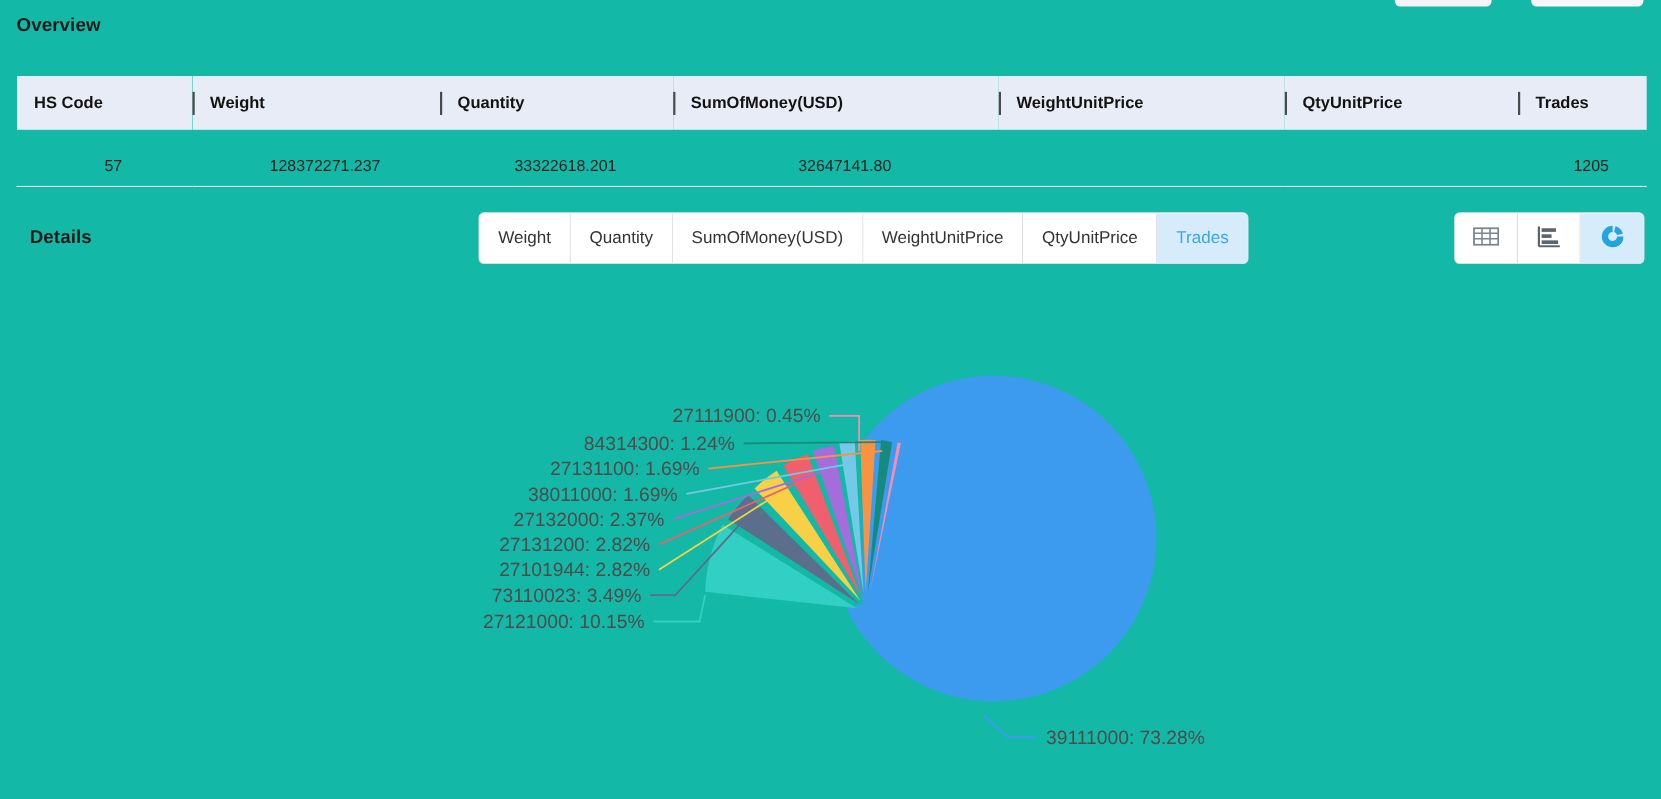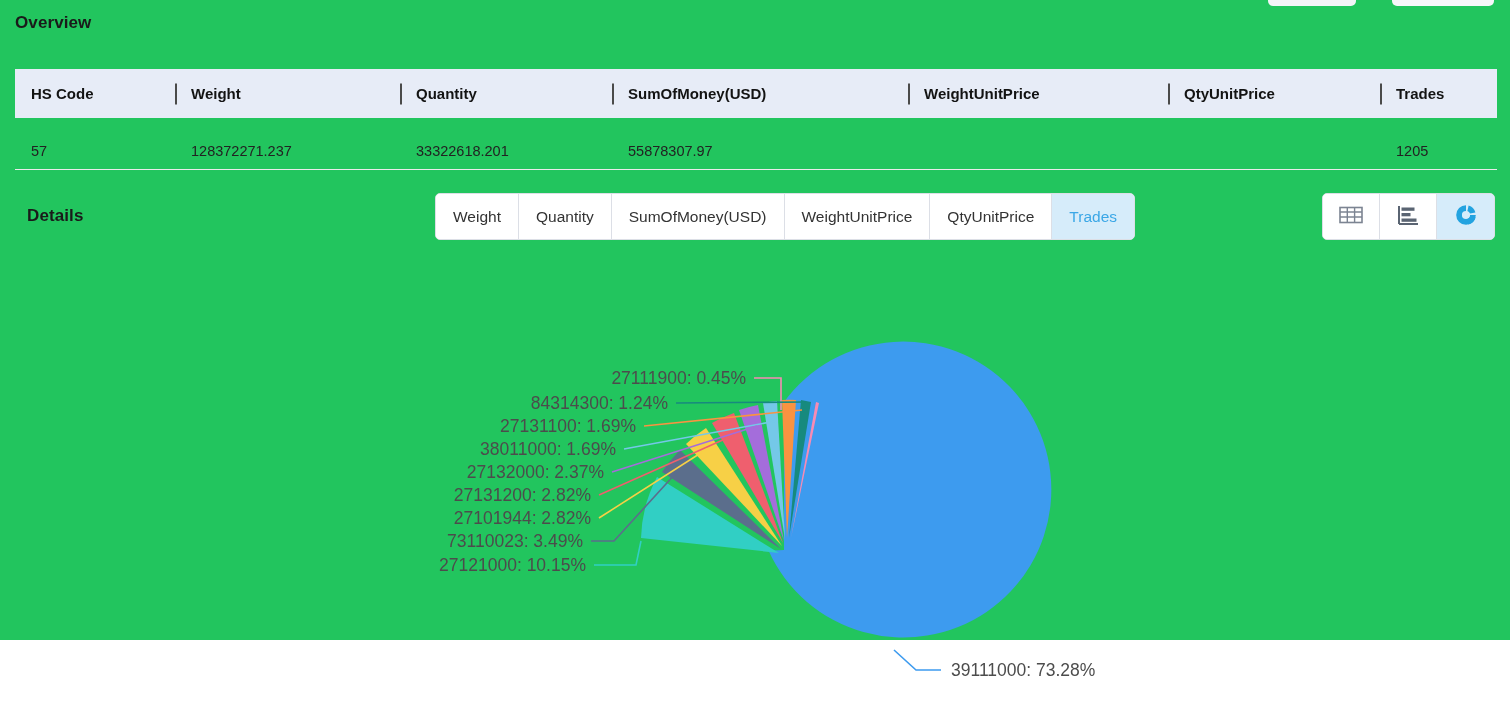--- a/index.html
+++ b/index.html
@@ -4,21 +4,21 @@
 <style>
   * { box-sizing: border-box; }
   html, body {
     margin: 0; padding: 0;
     width: 1510px; height: 726px;
     background: #ffffff;
     font-family: "Liberation Sans", sans-serif;
     overflow: hidden;
   }
 
-  .page { position: relative; width: 1510px; height: 640px; background:#22c55e; }
+  .page { position: relative; width: 1510px; height: 726px; background:#14b8a6; }
 
   
   .ghost-card {
     position: absolute; top: -14px; height: 20px;
     background: #f4f4f8; border-radius: 5px;
   }
   .ghost-card.a { left: 1268px; width: 88px; }
   .ghost-card.b { left: 1392px; width: 102px; background:#f7f7fa; }
 
   
@@ -57,20 +57,21 @@
     background: #4a4a4a;
   }
   .ov-table tbody td {
     height: 51px;
     font-size: 14.5px;
     color: #222;
     padding: 15px 0 0 16px;
     border-bottom: 1px solid #ebebeb;
     vertical-align: middle;
     font-family: "Liberation Sans", sans-serif;
+    text-align: center;
   }
   .c0 { width: 160px; } .c1 { width: 225px; } .c2 { width: 212px; }
   .c3 { width: 296px; } .c4 { width: 260px; } .c5 { width: 212px; }
   .c6 { width: 117px; }
 
   
   .tab-group {
     position: absolute; left: 435px; top: 193px;
     display: flex;
     height: 47px;
@@ -150,21 +151,21 @@
         <th class="c4">WeightUnitPrice</th>
         <th class="c5">QtyUnitPrice</th>
         <th class="c6">Trades</th>
       </tr>
     </thead>
     <tbody>
       <tr>
         <td>57</td>
         <td>128372271.237</td>
         <td>33322618.201</td>
-        <td>55878307.97</td>
+        <td>32647141.80</td>
         <td></td>
         <td></td>
         <td>1205</td>
       </tr>
     </tbody>
   </table>
 
   <div class="section-title" id="details-title">Details</div>
 
   <div class="tab-group">

